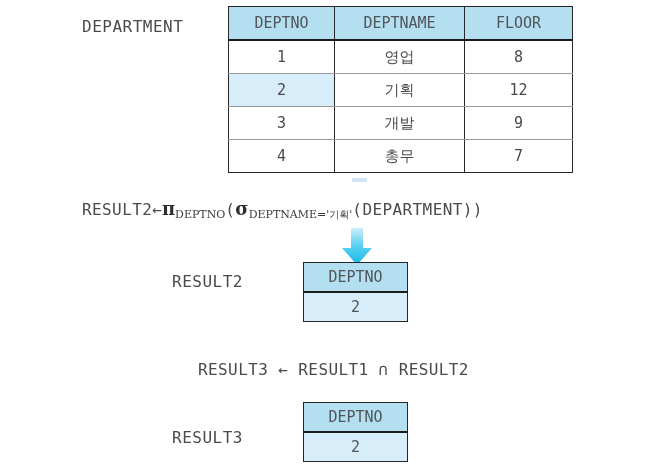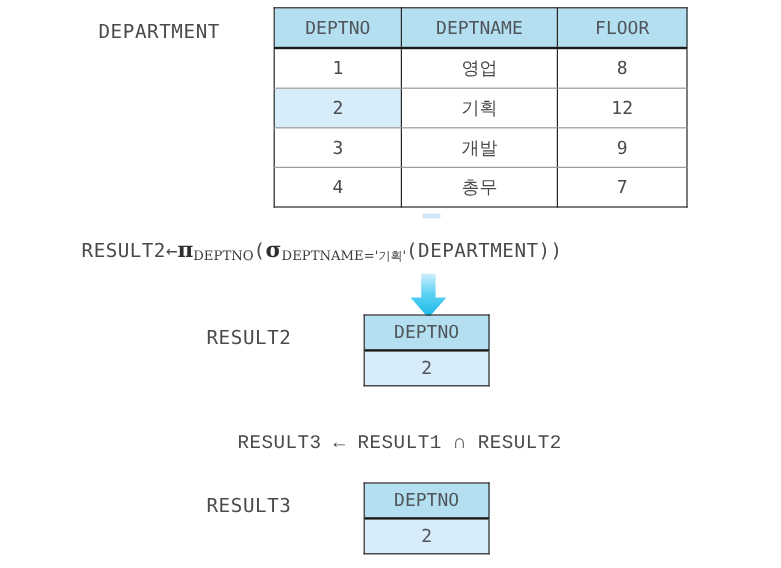--- a/index.html
+++ b/index.html
@@ -99,22 +99,22 @@
     vertical-align: baseline;
     position: relative;
     top: 3px;
   }
   .sub-kr {
     font-family: "DejaVu Sans", "Liberation Sans", sans-serif;
     font-size: 10px;
   }
   .arrow-left { letter-spacing: 0; }
 
-  #formula-result2 { left: 68px; top: 198px; text-align: right; }
-  #formula-result3 { left: 198px; top: 360px; font-family: Liberation Mono, monospace; }
+  #formula-result2 { left: 82px; top: 198px; text-align: right; }
+  #formula-result3 { left: 198px; top: 360px; }
 
   
   #down-arrow {
     left: 340px;
     top: 228px;
     width: 34px;
     height: 38px;
   }
 
   
@@ -142,21 +142,21 @@
   .small-table td {
     background: #d8edfa;
     border-top: none;
   }
 
   #result2-table { left: 303px; top: 262px; }
   #result3-table { left: 303px; top: 402px; }
 
   #label-department { left: 82px; top: 17px; }
   #label-result2    { left: 172px; top: 272px; }
-  #label-result3    { left: 172px; top: 412px; }
+  #label-result3    { left: 172px; top: 428px; }
 </style>
 </head>
 <body>
 
 <div class="abs rel-label" id="label-department">DEPARTMENT</div>
 
 <table class="abs" id="dept-table">
   <colgroup>
       <col class="c1">
       <col class="c2">

